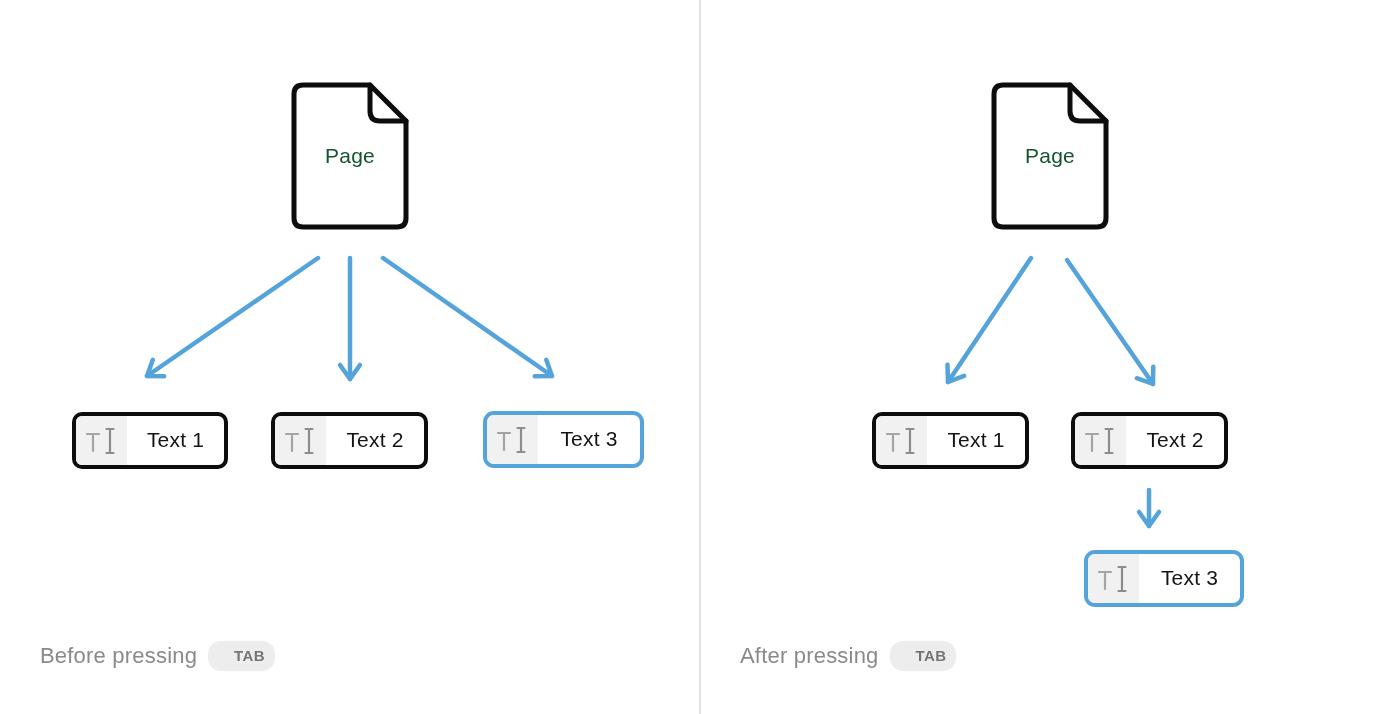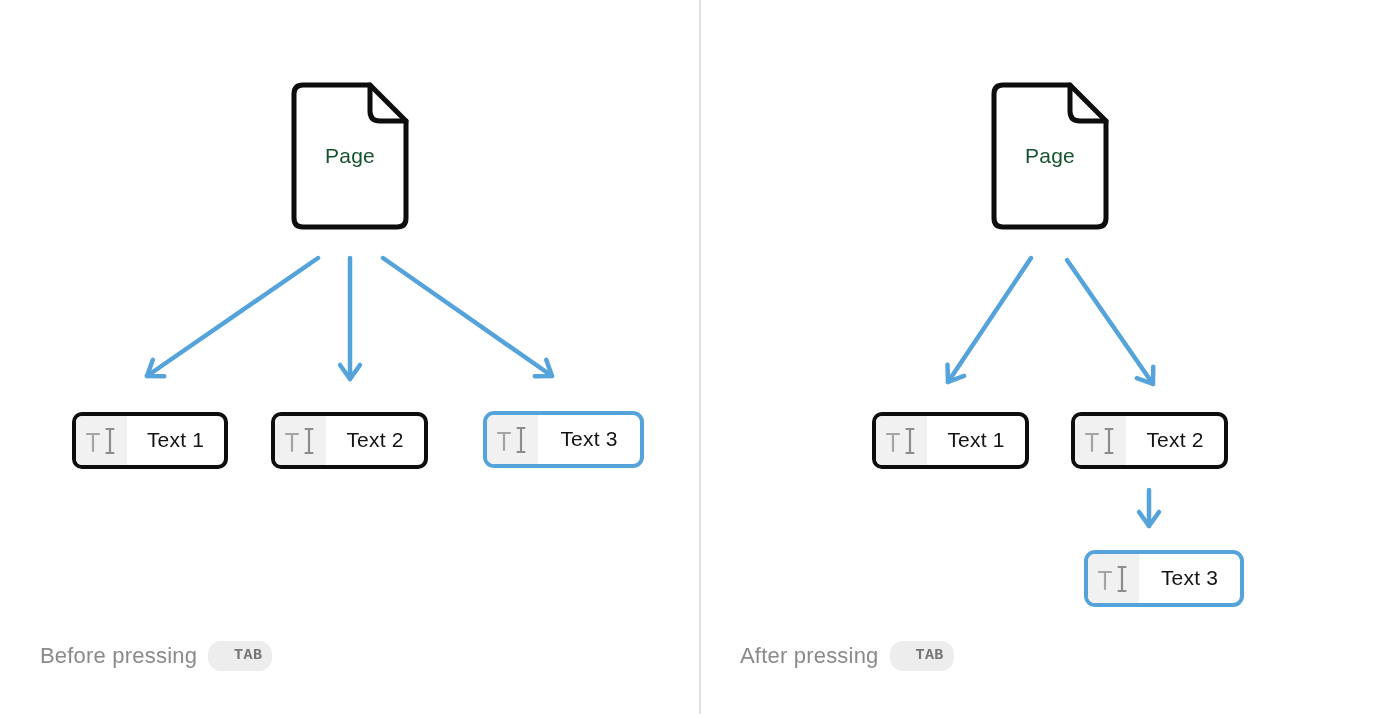--- a/index.html
+++ b/index.html
@@ -106,21 +106,20 @@
   .caption-before { left: 40px;  top: 639px; }
   .caption-after  { left: 740px; top: 639px; }
   .caption-text { font-size: 22px; color: var(--caption); letter-spacing: 0.2px; }
   .key-badge {
     background: var(--badge-bg);
     color: var(--badge-text);
     font-size: 15px; font-weight: 700; letter-spacing: 0.4px;
     padding: 6px 10px 5px 26px;
     border-radius: 13px;
     line-height: 1.25;
-    font-family: Liberation Mono, monospace;
   }
 </style>
 </head>
 <body>
 
 <div class="canvas">
 
   <svg class="arrows-layer" viewBox="0 0 1400 714">
     <defs>
       <marker id="arrowhead" markerUnits="userSpaceOnUse" markerWidth="40" markerHeight="40" refX="0" refY="0" orient="auto" overflow="visible">

